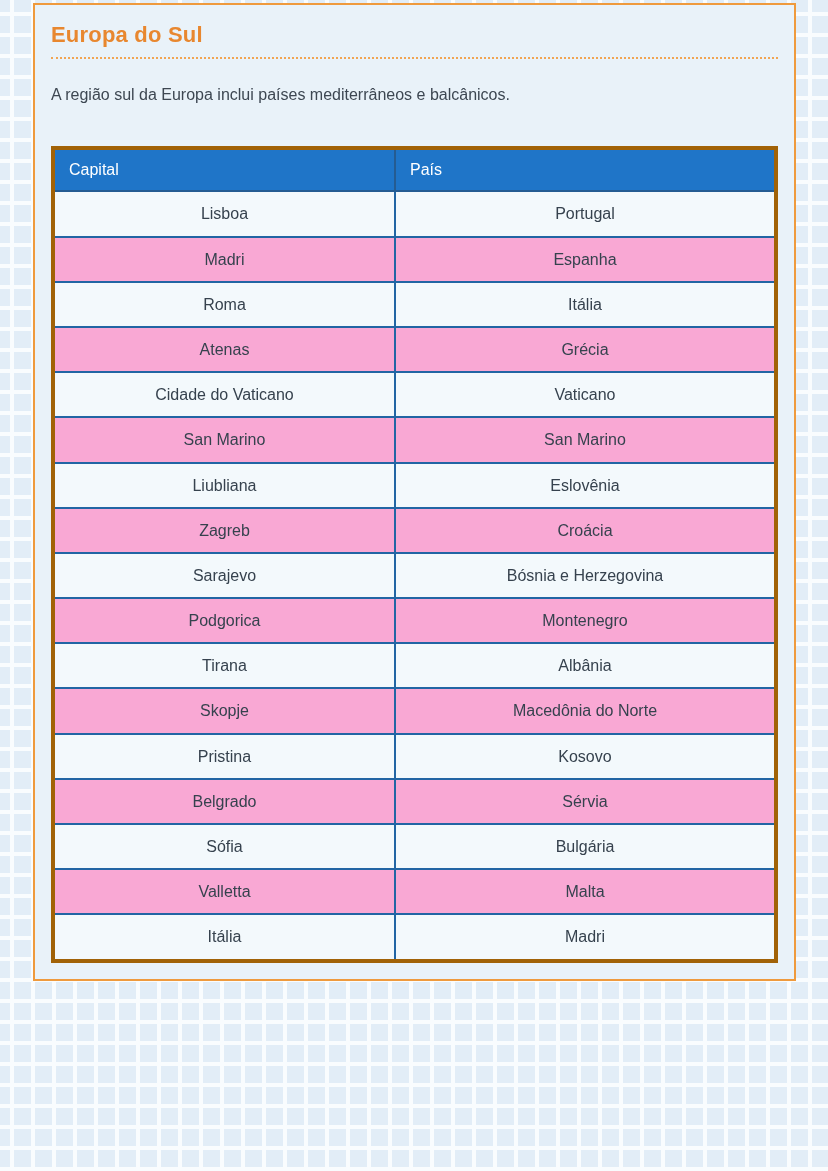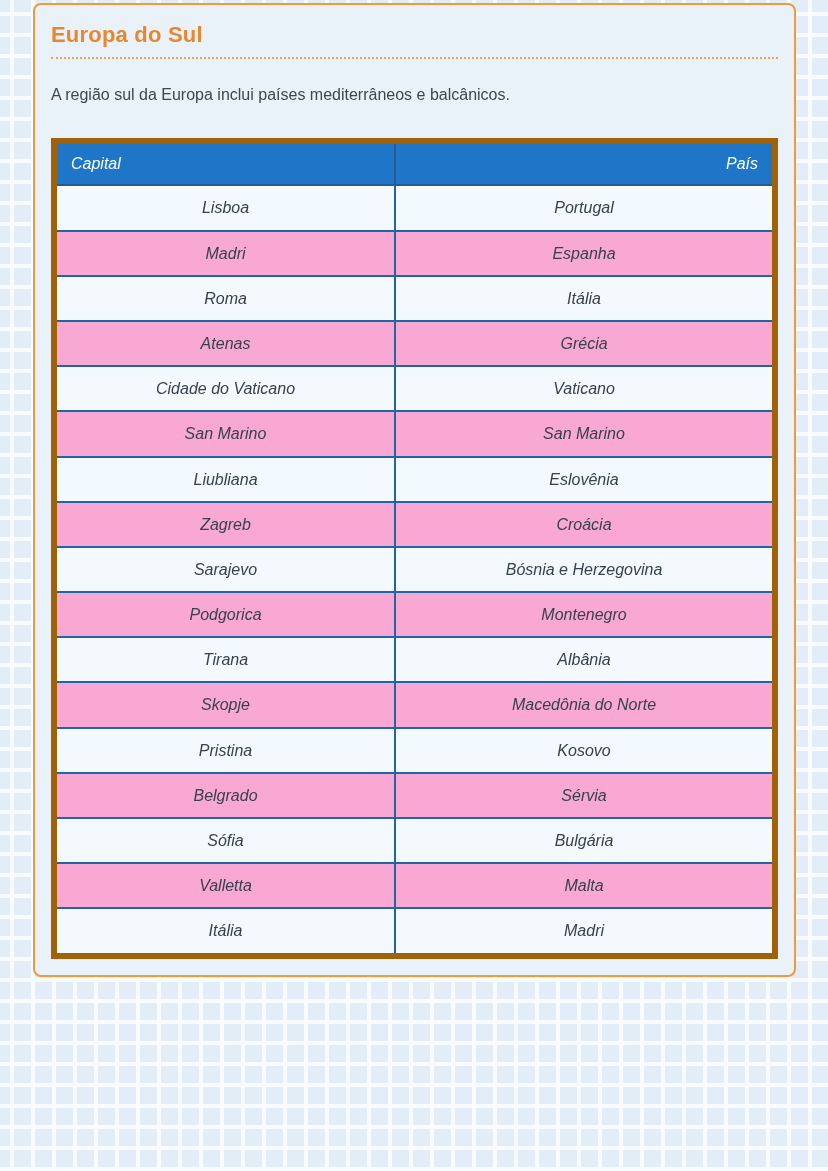--- a/index.html
+++ b/index.html
@@ -22,60 +22,59 @@
   }
 
   .card {
     position: absolute;
     left: 33px;
     top: 3px;
     width: 763px;
     min-height: 945px;
     background: #e9f2f9;
     border: 2px solid #ef9a3d;
-    border-radius: 8px;
+    border-radius: 0;
     padding: 17px 16px 16px 16px;
   }
 
   .card-title {
     color: #e8872f;
     font-size: 22px;
     font-weight: 600;
     letter-spacing: 0.2px;
     padding-bottom: 9px;
     border-bottom: 2px dotted #f1a553;
   }
 
   .card-desc {
     margin-top: 25px;
     color: #3d4752;
     font-size: 16px;
     line-height: 1.4;
   }
 
   table.geo-table {
-    margin-top: 32px;
+    margin-top: 40px;
     width: 100%;
     border-collapse: collapse;
-    border: 6px solid #a16207;
+    border: 4px solid #a16207;
     table-layout: fixed;
-    font-style: italic;
   }
 
   table.geo-table th {
     width: 47.3%;
     background: #1f75c8;
     color: #ffffff;
     font-weight: 400;
     font-size: 16px;
     text-align: left;
     padding: 11px 14px;
     border: 2px solid #255c92;
   }
-  table.geo-table th + th { width: 52.7%; text-align: right; }
+  table.geo-table th + th { width: 52.7%; }
 
   table.geo-table td {
     font-size: 16px;
     color: #36424e;
     text-align: center;
     padding: 10px 10px;
     line-height: 1.45;
     border: 2px solid #2265a4;
     background: #f9a8d4;
   }

